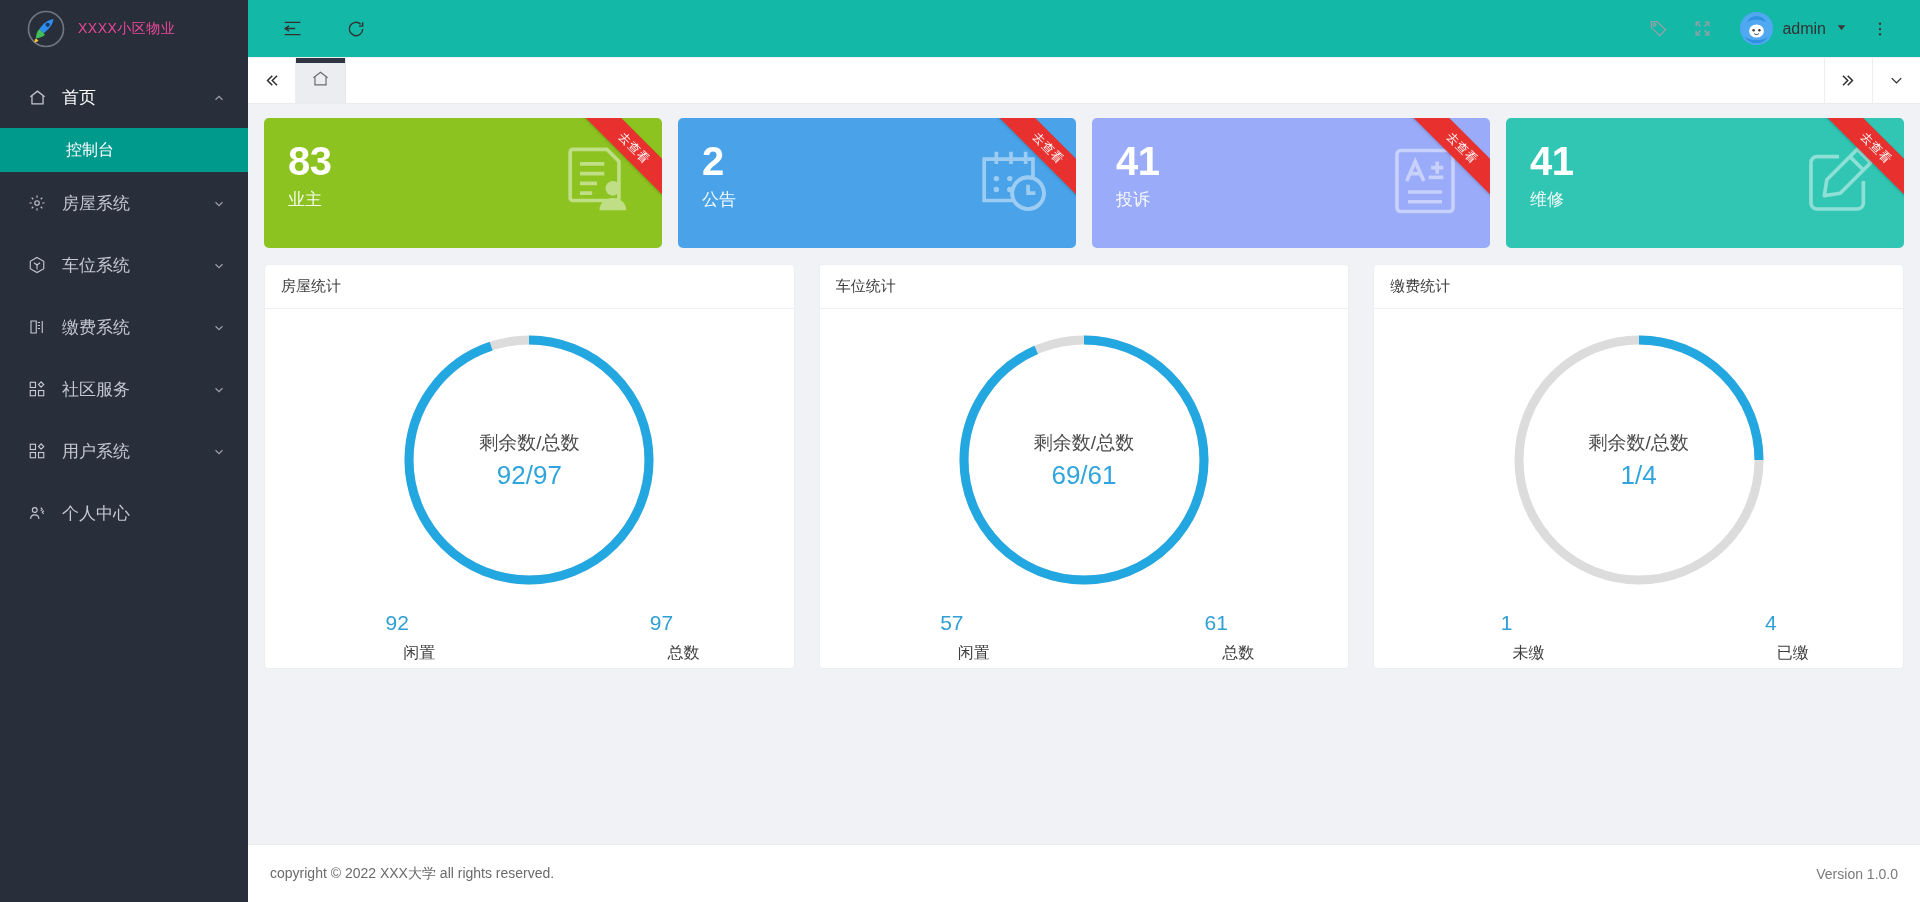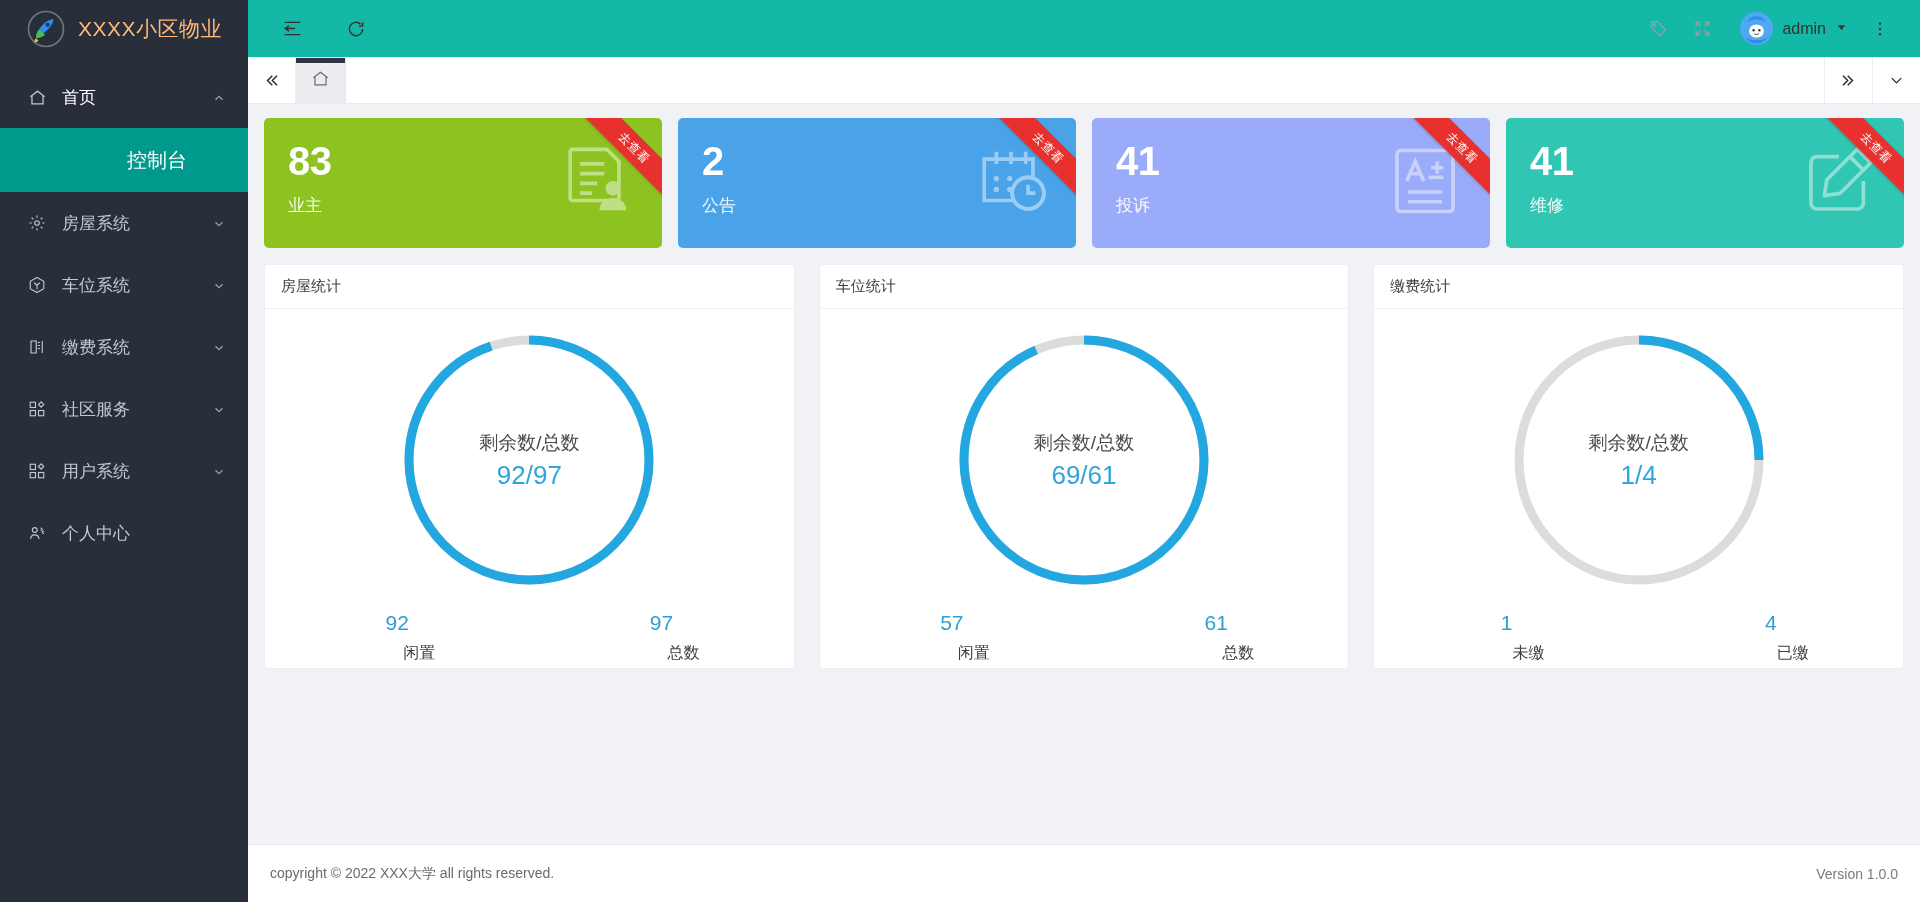--- a/index.html
+++ b/index.html
@@ -15,40 +15,40 @@
   .sidebar {
     width: 248px; height: 902px; background: #282e3a; flex: 0 0 248px;
     display: flex; flex-direction: column; overflow: hidden;
   }
   .brand {
     height: 58px; display: flex; align-items: center; gap: 12px;
     padding-left: 26px; flex: 0 0 58px;
   }
   .brand-logo { width: 40px; height: 40px; flex: 0 0 40px; }
   .brand-title {
-    color: #fdba74; font-size: 21px; letter-spacing: .5px; white-space: nowrap;
+    color: #ec4899; font-size: 14px; letter-spacing: .5px; white-space: nowrap;
   }
 
   .menu { margin-top: 8px; }
   .menu-item {
     height: 62px; display: flex; align-items: center; padding: 0 22px 0 26px;
     color: #c3c8d2; font-size: 17px; cursor: pointer; position: relative;
   }
   .menu-item .mi-icon {
     width: 22px; height: 22px; flex: 0 0 22px; margin-right: 14px;
     display: flex; align-items: center; justify-content: center;
   }
   .menu-item .mi-label { flex: 1 1 auto; white-space: nowrap; }
   .menu-item .mi-arrow { width: 14px; height: 14px; flex: 0 0 14px; opacity: .75; }
   .menu-item.is-open { color: #ffffff; }
 
   .submenu { background: #22272f; }
   .submenu-item {
-    height: 64px; display: flex; align-items: center; padding-left: 66px;
-    font-size: 20px; color: #c3c8d2; cursor: pointer; justify-content: center;
+    height: 44px; display: flex; align-items: center; padding-left: 66px;
+    font-size: 16px; color: #c3c8d2; cursor: pointer;
   }
   .submenu-item.active { background: #009a8c; color: #ffffff; }
 
   
   .main { flex: 1 1 auto; display: flex; flex-direction: column; height: 902px;
           background: #f0f2f5; min-width: 0; }
 
   
   .topbar {
     height: 58px; flex: 0 0 58px; background: #14b8a6;
@@ -91,21 +91,21 @@
   
   .content { flex: 1 1 auto; padding: 14px 16px 0 16px; overflow: hidden; }
 
   
   .stat-row { display: flex; gap: 16px; }
   .stat-card {
     flex: 1 1 0; height: 130px; border-radius: 5px; position: relative;
     overflow: hidden; padding: 22px 24px; color: #fff; cursor: pointer;
   }
   .stat-num { font-size: 40px; font-weight: bold; line-height: 1.05; letter-spacing: -.5px; }
-  .stat-label { font-size: 17px; margin-top: 12px; opacity: .93; }
+  .stat-label { font-size: 17px; margin-top: 6px; opacity: .93; }
   .stat-icon { position: absolute; right: 26px; top: 24px; width: 78px; height: 78px; opacity: .45; }
   .ribbon {
     position: absolute; top: 0; right: 0; width: 92px; height: 92px; overflow: hidden;
     pointer-events: none;
   }
   .ribbon span {
     position: absolute; display: block; width: 132px; padding: 4px 0;
     background: #e8312f; color: #fff; font-size: 12px; text-align: center;
     letter-spacing: 1px; transform: rotate(45deg); right: -38px; top: 18px;
     box-shadow: 0 1px 3px rgba(0,0,0,.2);

